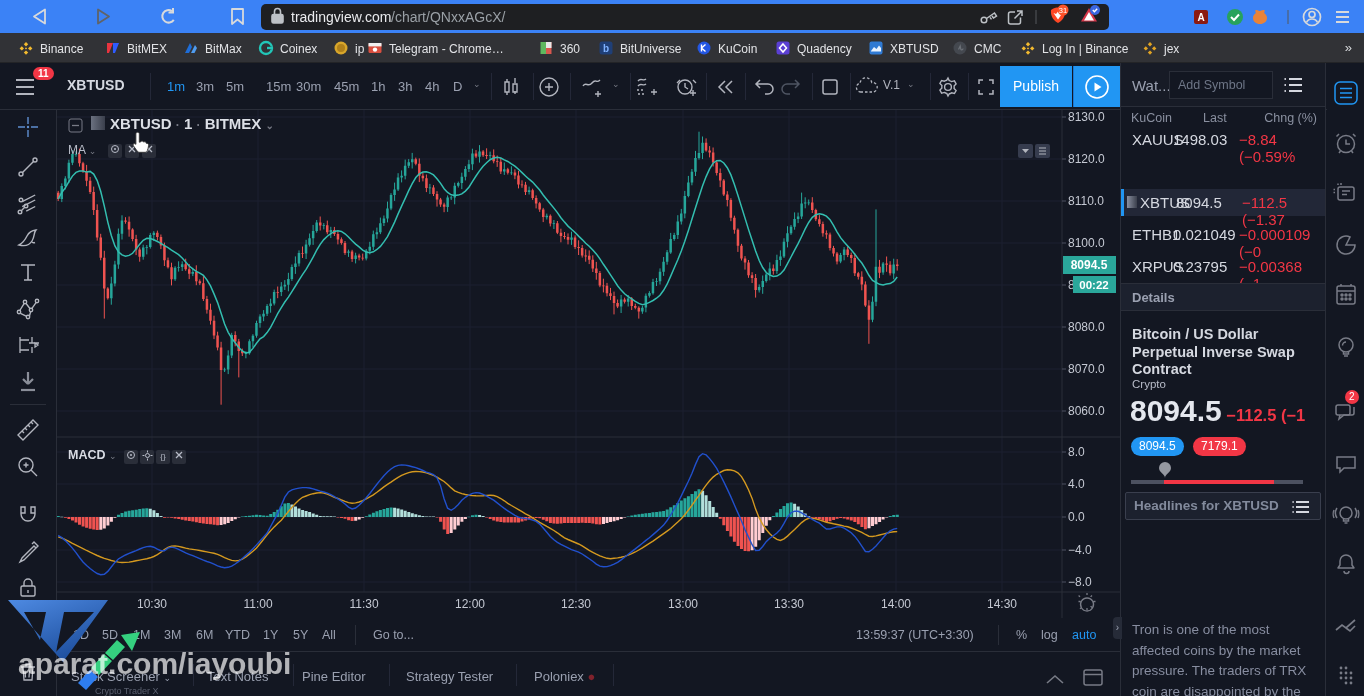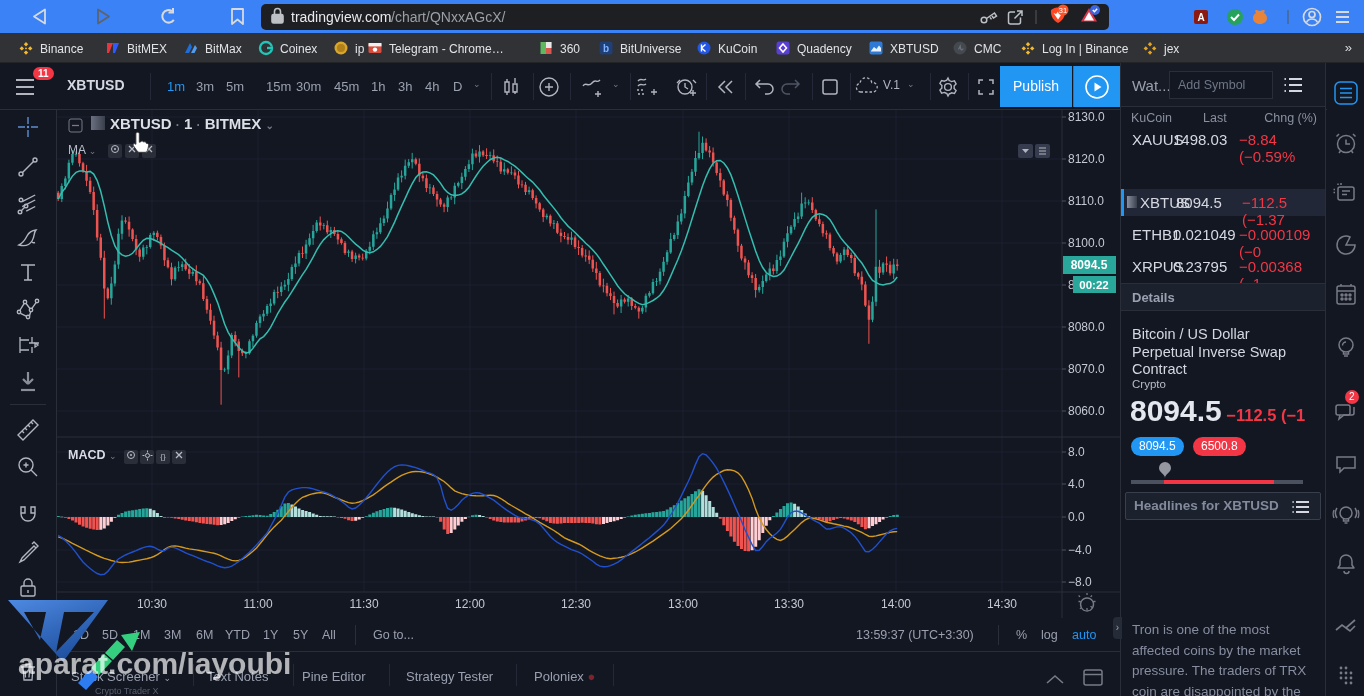--- a/index.html
+++ b/index.html
@@ -392,25 +392,25 @@
       <span class="wsym">ETHB1</span>
       <span class="wlast">0.021049</span>
       <span class="wchg">−0.000109 (−0</span>
     </div>
     <div class="wrow" style="top:190px">
       <span class="wsym">XRPUS</span>
       <span class="wlast">0.23795</span>
       <span class="wchg">−0.00368 (−1.</span>
     </div>
  <div class="shead" style="top:220px;width:100%">Details</div>
- <div style="position:absolute;left:11px;top:263px;color:#d5d8e0;font-size:14.5px;font-weight:normal;line-height:17.5px">Bitcoin / US Dollar<br>Perpetual Inverse Swap<br>Contract</div>
+ <div style="position:absolute;left:11px;top:263px;color:#d5d8e0;font-size:14.5px;font-weight:bold;line-height:17.5px">Bitcoin / US Dollar<br>Perpetual Inverse Swap<br>Contract</div>
  <div style="position:absolute;left:11px;top:315px;color:#b8bcc9;font-size:11.5px">Crypto</div>
  <div style="position:absolute;left:9px;top:331px;color:#e4e7ee;font-size:30px;font-weight:bold">8094.5<span style="font-size:16.5px;color:#f23645;font-weight:bold"> −112.5 (−1</span></div>
  <div class="pill" style="left:10px;background:#2196f3">8094.5</div>
- <div class="pill" style="left:72px;background:#f23645">6500.8</div>
+ <div class="pill" style="left:72px;background:#f23645">7179.1</div>
  <div style="position:absolute;left:10px;top:417px;width:172px;height:4px;background:#4c5160"></div>
  <div style="position:absolute;left:43px;top:417px;width:110px;height:4px;background:#f23645"></div>
  <svg width="14" height="18" viewBox="0 0 14 18" style="position:absolute;left:37px;top:398px">
       <path d="M7 17C7 13 1 11.5 1 7a6 6 0 1 1 12 0c0 4.5-6 6-6 10z" fill="#9598a1"></path>
     </svg>
  <div class="shead2" style="top:429px">Headlines for XBTUSD
   <svg width="18" height="14" viewBox="0 0 18 14" style="position:absolute;right:10px;top:7px">
         <path d="M4 2h13M4 7h13M4 12h13" stroke="#d5d8e0" stroke-width="2"></path>
         <path d="M0.5 2h2M0.5 7h2M0.5 12h2" stroke="#d5d8e0" stroke-width="2" stroke-dasharray="1.2 1.1"></path>
       </svg>

